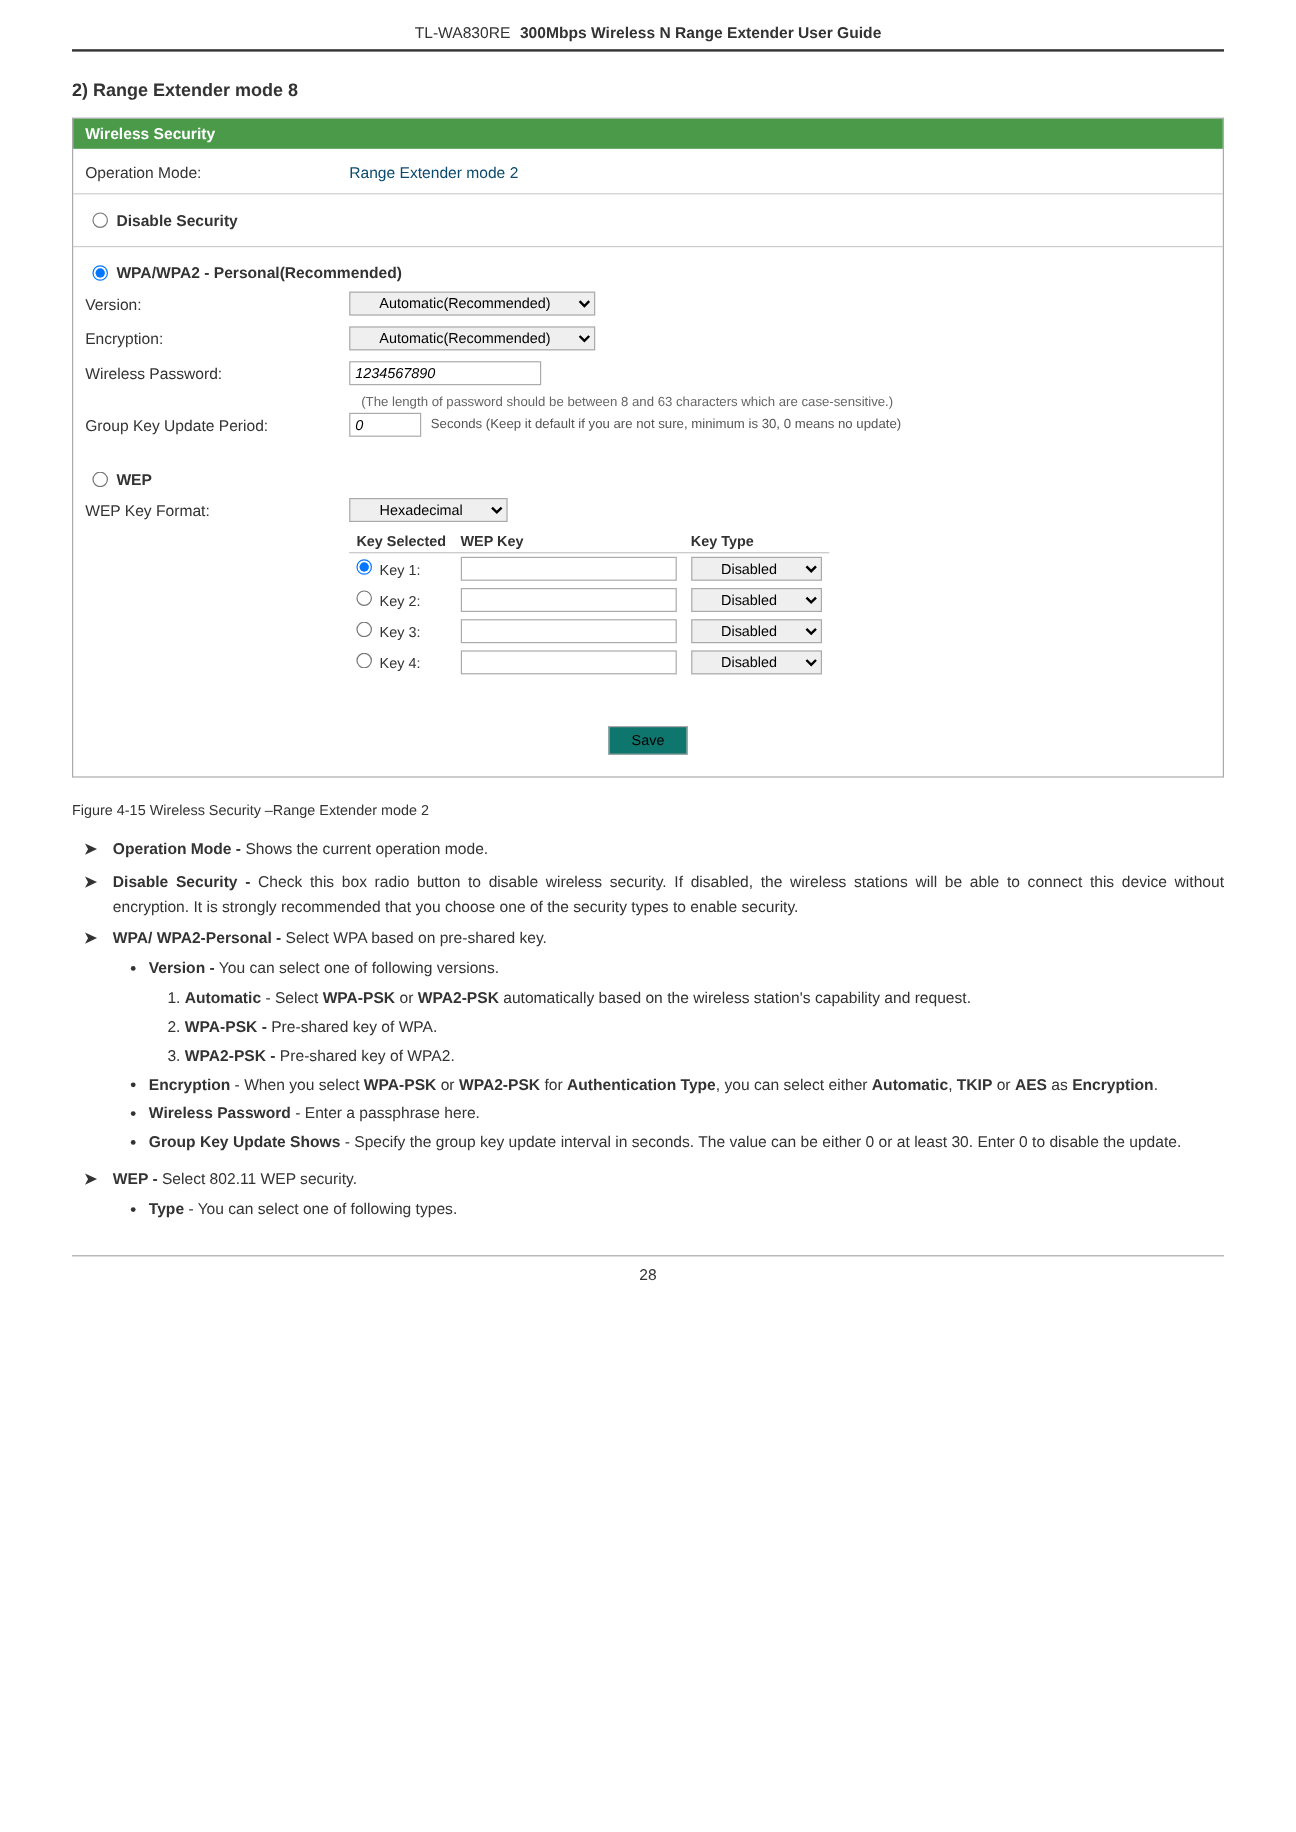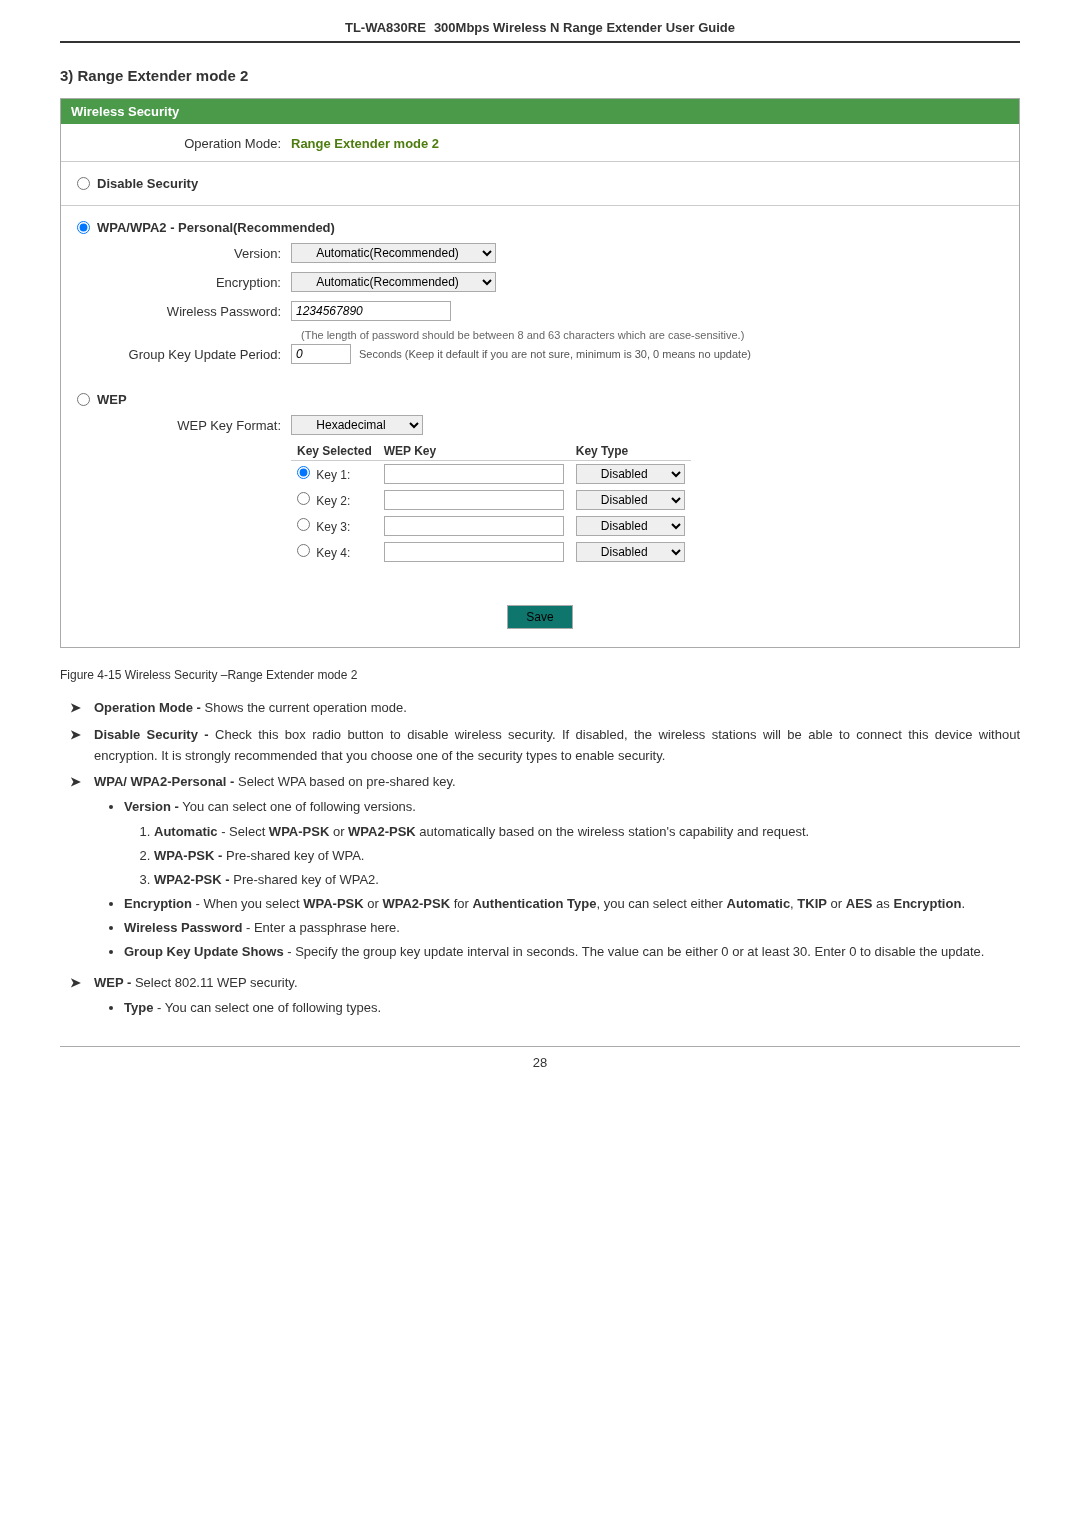--- a/index.html
+++ b/index.html
@@ -14,21 +14,21 @@
     }
     .page-header {
       display: flex;
       justify-content: center;
       border-bottom: 2px solid #333;
       padding-bottom: 6px;
       margin-bottom: 24px;
       font-size: 13px;
     }
     .page-header .model {
-      font-weight: bold;
+      font-weight: normal;
       margin-right: 8px;
     }
     .page-header .title {
       font-weight: bold;
     }
     .section-heading {
       font-size: 15px;
       font-weight: bold;
       margin-bottom: 14px;
     }
@@ -46,33 +46,32 @@
     .panel-body {
       padding: 10px 0 14px 0;
     }
     .form-row {
       display: flex;
       align-items: center;
       margin-bottom: 5px;
       padding: 2px 10px;
     }
     .form-label {
-      text-align: right;
       width: 220px;
       min-width: 220px;
       padding-right: 10px;
       color: #333;
     }
     .form-value {
       flex: 1;
       color: #333;
     }
     .form-value-blue {
-      color: #4d7c0f;
-      font-weight: bold;
+      color: #0c4a6e;
+      font-weight: normal;
     }
     .radio-row {
       display: flex;
       align-items: center;
       padding: 6px 16px;
     }
     .radio-row input[type=radio] {
       margin-right: 7px;
     }
     .radio-label {
@@ -194,21 +193,21 @@
     }
   </style>
 </head>
 <body>
 
 <div class="page-header">
   <span class="model">TL-WA830RE</span>
   <span class="title">300Mbps Wireless N Range Extender User Guide</span>
 </div>
 
-<div class="section-heading">3) Range Extender mode 2</div>
+<div class="section-heading">2) Range Extender mode 8</div>
 
 <div class="panel">
   <div class="panel-title">Wireless Security</div>
   <div class="panel-body">
 
     
     <div class="form-row">
       <div class="form-label">Operation Mode:</div>
       <div class="form-value form-value-blue">Range Extender mode 2</div>
     </div>

